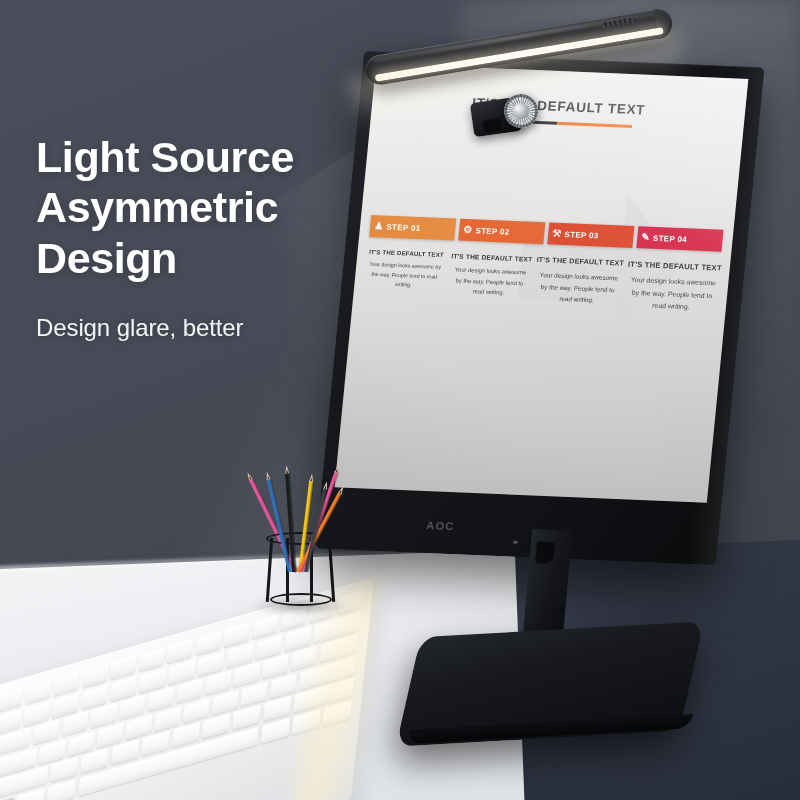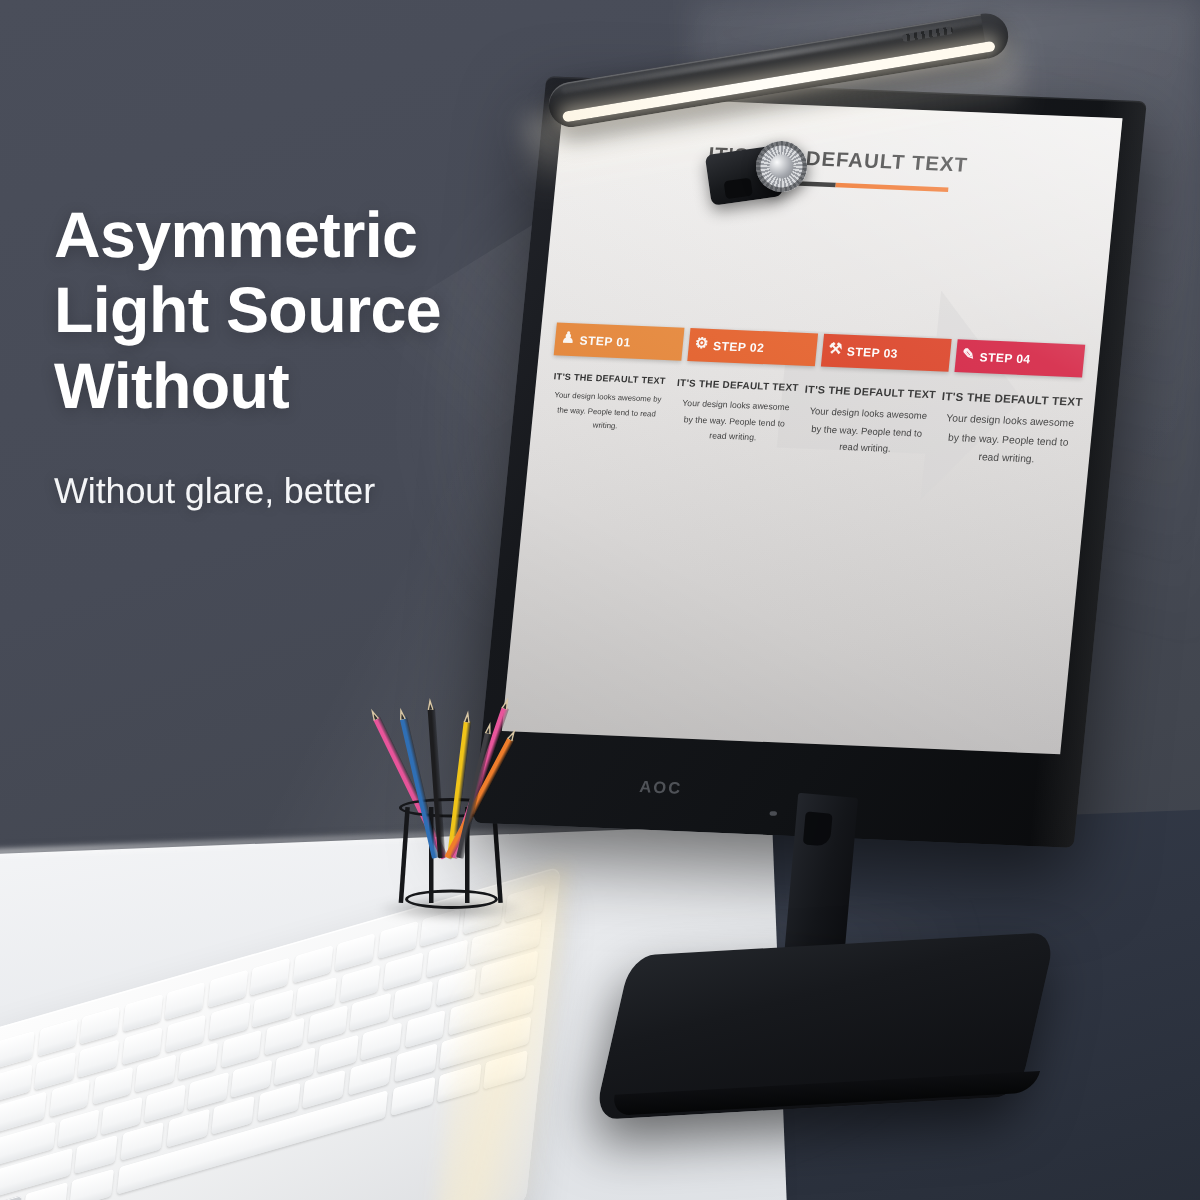--- a/index.html
+++ b/index.html
@@ -488,22 +488,22 @@
     <div class="lamp-top-hi"></div>
     <div class="lamp-vent"></div>
     <div class="lamp-cap-r"></div>
     <div class="lamp-led"></div>
   </div>
   <div class="mount-clip"></div>
   <div class="mount-knob"></div>
 
   <div class="copy">
     <div class="headline">
+      <div>Light Source</div>
       <div>Asymmetric</div>
-      <div>Light Source</div>
-      <div>Without</div>
+      <div>Design</div>
     </div>
     <div class="subhead">
-      <div>Without glare, better</div>
+      <div>Design glare, better</div>
     </div>
   </div>
 
 </div>
 
 </body></html>

